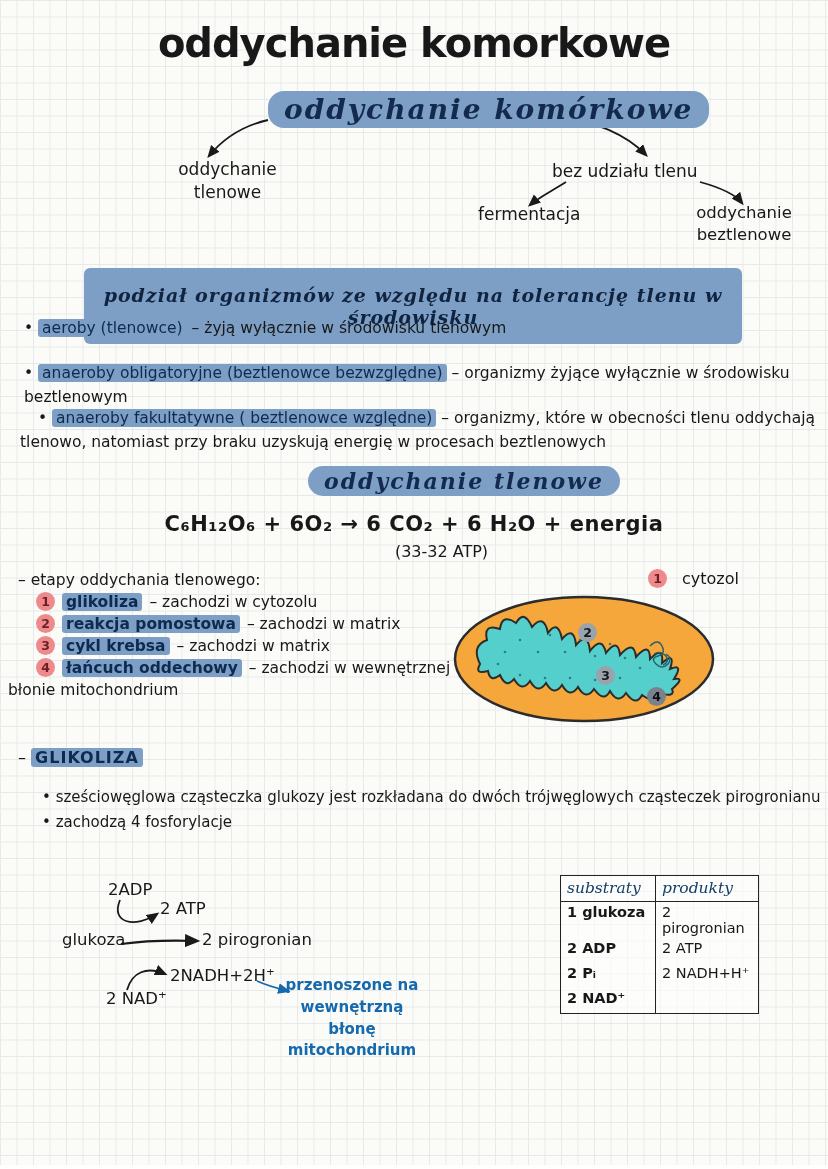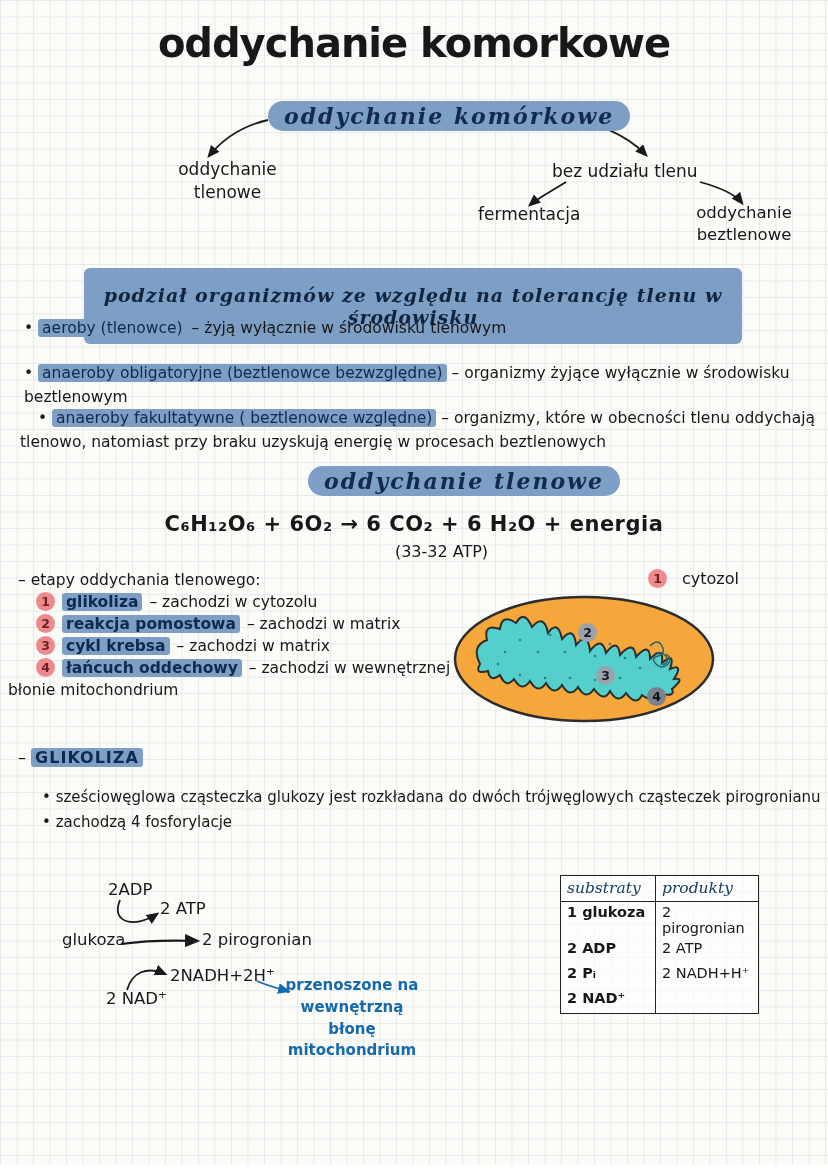--- a/index.html
+++ b/index.html
@@ -65,21 +65,21 @@
       <path d="M 700 182 C 722 188, 735 194, 742 203" marker-end="url(#ab)"></path>
       <path stroke-width="2.2" d="M 121 944 C 150 940, 170 940, 197 941" marker-end="url(#ab)"></path>
       <path d="M 120 900 C 110 924, 136 928, 157 914" marker-end="url(#ab)"></path>
       <path d="M 127 990 C 132 972, 147 966, 165 974" marker-end="url(#ab)"></path>
     </g>
     <path fill="none" stroke="#1569ad" stroke-width="1.8" d="M 257 981 C 268 986, 276 988, 288 991" marker-end="url(#abl)"></path>
   </svg>
 
   <div class="abs title z2">oddychanie komorkowe</div>
 
-  <div class="abs pill script z2" style="left:268px; top:101px; font-size:22px; letter-spacing:2px;">oddychanie komórkowe</div>
+  <div class="abs pill script z2" style="left:268px; top:91px; font-size:28px; letter-spacing:2px;">oddychanie komórkowe</div>
   <div class="abs branch z2" style="left:170px; top:158px; width:115px; text-align:center;">oddychanie tlenowe</div>
   <div class="abs branch z2" style="left:552px; top:160px; white-space:nowrap;">bez udziału tlenu</div>
   <div class="abs branch z2" style="left:478px; top:203px;">fermentacja</div>
   <div class="abs branch z2" style="left:688px; top:202px; width:112px; text-align:center; font-size:16.5px;">oddychanie beztlenowe</div>
 
   <div class="abs heading-bar script z2">podział organizmów ze względu na tolerancję tlenu w środowisku</div>
 
   <div class="abs item z2" style="left:24px; top:316px;">
     <span>•</span>
     <span class="hl">aeroby (tlenowce)</span>

